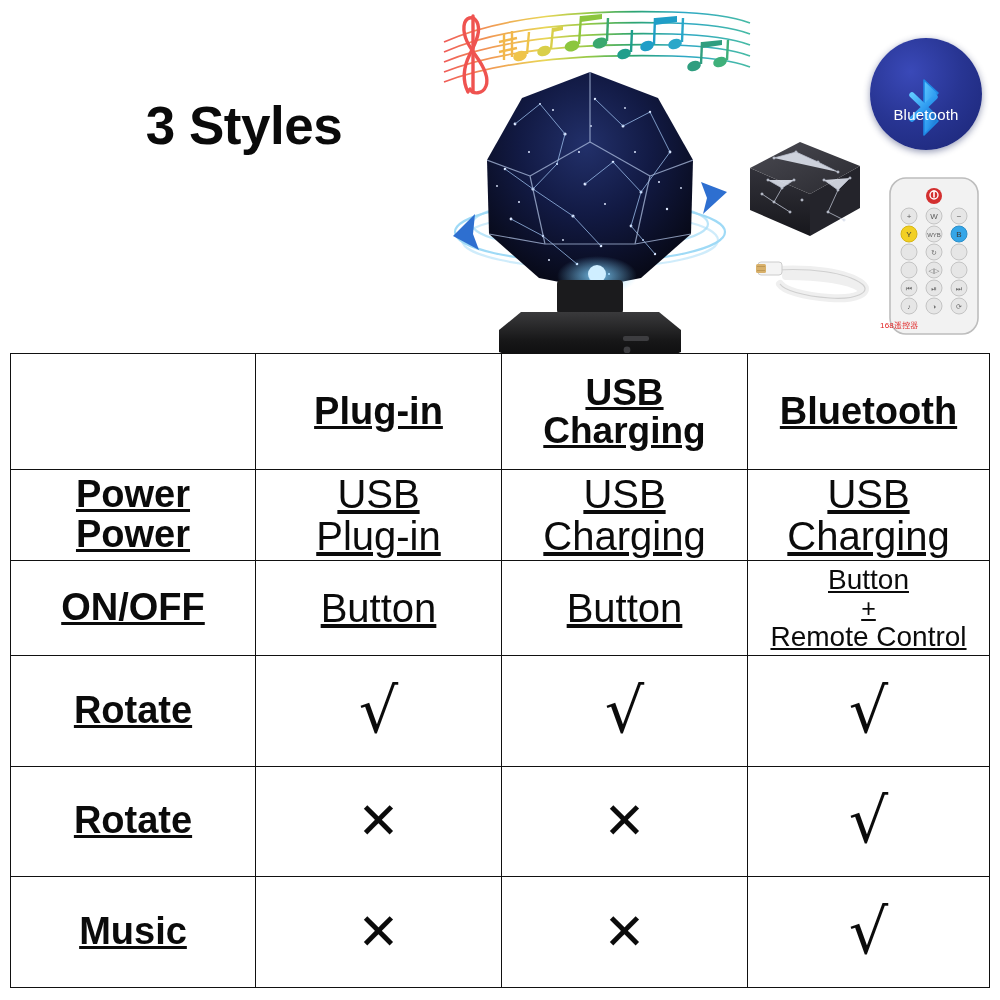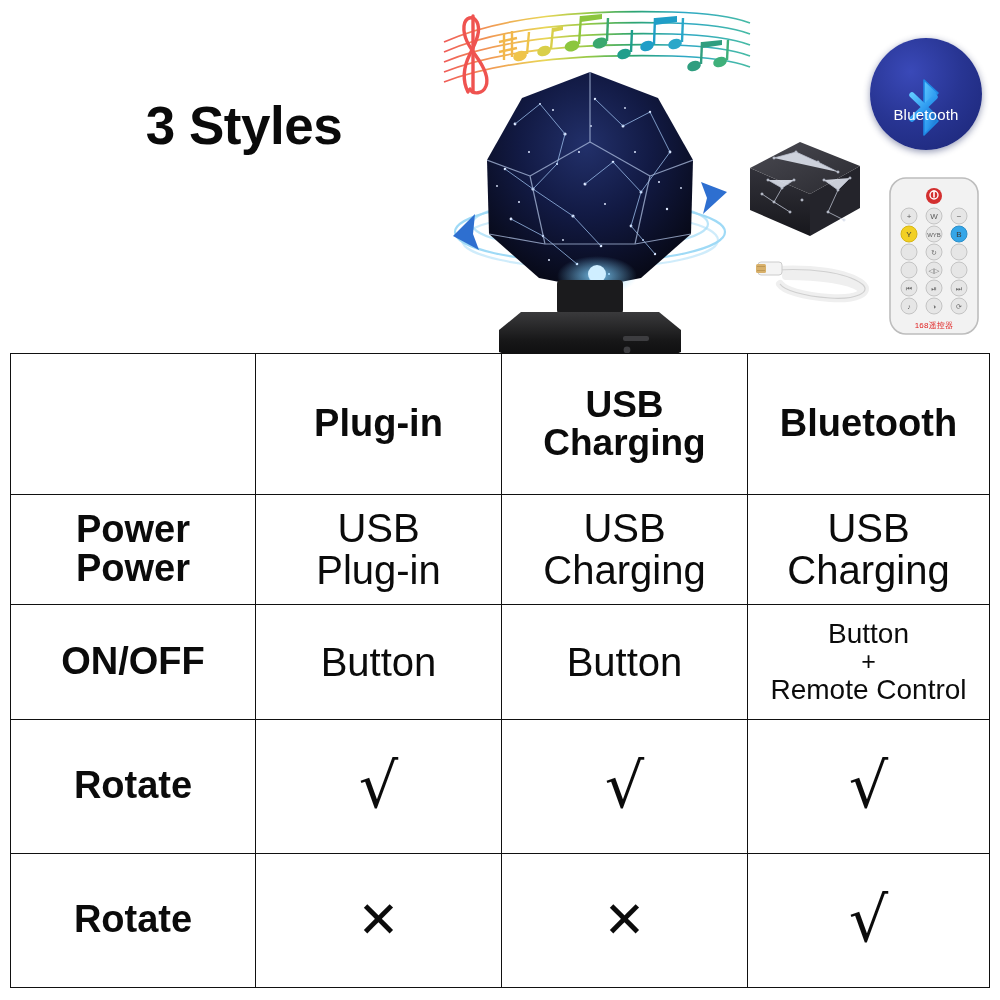--- a/index.html
+++ b/index.html
@@ -77,40 +77,40 @@
     width: 130px; height: 72px;
   }
 
   
   #remote-art {
     position: absolute; left: 872px; top: 176px;
     width: 108px; height: 160px;
   }
   #remote-art .remote-caption {
     position: absolute; left: 0; right: 0; bottom: 5px;
-    text-align: center;
     color: #e02020;
     font-size: 8px;
     letter-spacing: .2px;
   }
 
   
   #compare-table {
     position: absolute;
     left: 10px; top: 353px;
     width: 979px; height: 635px;
     border-collapse: collapse;
     table-layout: fixed;
   }
   #compare-table td {
     border: 1.6px solid #111111;
     text-align: center;
     vertical-align: middle;
     padding: 0 2px;
     color: #0b0b0b;
+    text-decoration: underline;
   }
   col.c-label { width: 245px; }
   col.c-col   { width: 246px; }
   col.c-last  { width: 242px; }
 
   tr.r-head { height: 109px; }
   tr.r-body { height: 80px; }
   tr.r-mark { height: 104px; }
 
   .head-cell {
@@ -524,14 +524,28 @@
         <span class="mark cross">✕</span>
       </td>
       <td>
         <span class="mark cross">✕</span>
       </td>
       <td>
         <span class="mark tick">√</span>
       </td>
     </tr>
 
+    <tr class="r-mark">
+      <td class="row-label">
+        <div>Music</div>
+      </td>
+      <td>
+        <span class="mark cross">✕</span>
+      </td>
+      <td>
+        <span class="mark cross">✕</span>
+      </td>
+      <td>
+        <span class="mark tick">√</span>
+      </td>
+    </tr>
   </tbody>
 </table>
 
 </body></html>

